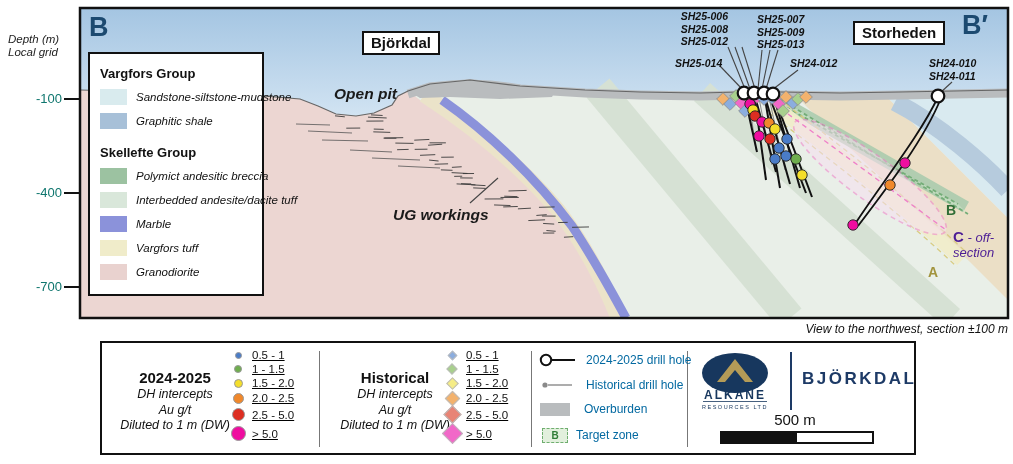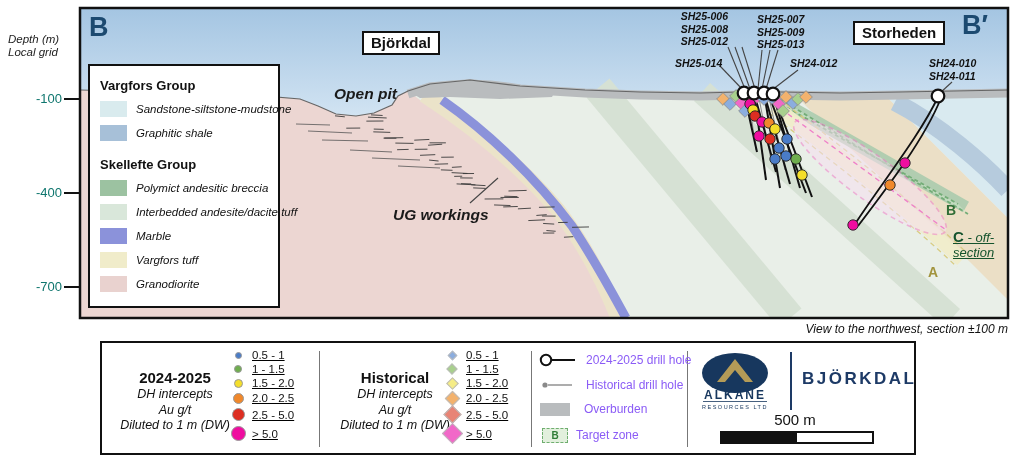--- a/index.html
+++ b/index.html
@@ -12,35 +12,35 @@
   .axis-title{font-style:italic;font-size:11.5px;color:#222;line-height:13px;text-align:left;}
   .tick-label{font-size:13px;color:#0f766e;text-align:right;width:40px;}
   .geo-legend{background:#fff;border:2px solid #111;padding:8px 10px 6px 10px;box-sizing:border-box;}
   .geo-group-title{font-weight:bold;font-size:13px;color:#111;margin:4px 0 4px 0;}
   .geo-item{display:flex;align-items:center;height:24px;}
   .geo-swatch{width:27px;height:16px;flex:0 0 27px;}
   .geo-label{font-style:italic;font-size:11.5px;color:#111;margin-left:9px;white-space:nowrap;}
   .map-note{font-weight:bold;font-style:italic;font-size:15.5px;color:#1a1a1a;}
   .dh-label{font-weight:bold;font-style:italic;font-size:10.5px;color:#111;line-height:12.5px;white-space:nowrap;}
   .zone-b{font-weight:bold;font-size:14px;color:#2f6d36;}
-  .zone-c{font-size:13px;color:#14532d;text-decoration:underline;}
+  .zone-c{font-size:13px;color:#4c1d95;}
   .zone-c b{font-size:15px;}
   .zone-c i{font-style:italic;}
   .zone-a{font-weight:bold;font-size:14px;color:#a2943e;}
   .view-note{font-style:italic;font-size:12px;color:#111;text-align:right;}
   .panel{background:#fff;border:2.5px solid #111;box-sizing:border-box;}
   .vdiv{width:1px;background:#777;}
   .lg-titleblock{text-align:center;color:#111;}
   .lg-titleblock .t{font-weight:bold;font-size:15px;margin-bottom:1px;}
   .lg-titleblock .s{font-style:italic;font-size:12.5px;line-height:15.5px;}
   .grade-row{display:flex;align-items:center;text-decoration:underline;}
   .grade-sym{width:16px;display:flex;justify-content:center;align-items:center;flex:0 0 16px;}
   .grade-lbl{font-size:11.5px;color:#111;margin-left:6px;white-space:nowrap;}
   .sym-row{display:flex;align-items:center;height:16px;}
-  .sym-lbl{font-size:12px;color:#8b5cf6;margin-left:8px;white-space:nowrap;}
+  .sym-lbl{font-size:12px;color:#0369a1;margin-left:8px;white-space:nowrap;}
   .ob-swatch{width:30px;height:13px;background:#b9bcbe;}
   .tz-swatch{width:26px;height:15px;background:#e2f0dd;border:1.6px dashed #6fae6f;
              display:flex;align-items:center;justify-content:center;
              font-size:10px;font-weight:bold;color:#2f7d36;box-sizing:border-box;}
   .brand-site{font-weight:bold;font-size:17px;letter-spacing:2.5px;color:#1d3a66;}
   .scale-label{font-size:15px;color:#111;text-align:center;}
   .scale-bar{height:9px;border:2px solid #111;background:#fff;position:relative;}
   .scale-bar .half{position:absolute;left:0;top:0;bottom:0;width:50%;background:#111;}
 </style>
 </head>
@@ -273,21 +273,21 @@
       <div>SH24-010</div>
       <div>SH24-011</div>
     </div>
 
   <div class="abs zone-b" style="left:946px;top:202px">B</div>
   <div class="abs zone-c" style="left:953px;top:228px"><b>C</b><i> - off-section</i></div>
   <div class="abs zone-a" style="left:928px;top:264px">A</div>
 
   <div class="abs view-note" style="left:700px;top:322px;width:308px">View to the northwest, section ±100 m</div>
 
-  <div class="abs geo-legend" style="left:88px;top:64px;width:192px;height:244px">
+  <div class="abs geo-legend" style="left:88px;top:52px;width:176px;height:244px">
     <div id="geo-legend-body">
         <div class="geo-group-title">Vargfors Group</div>
         <div class="geo-item">
           <span class="geo-swatch" style="background: rgb(217, 235, 238);"></span>
           <span class="geo-label">Sandstone-siltstone-mudstone</span>
         </div>
         <div class="geo-item">
           <span class="geo-swatch" style="background: rgb(167, 192, 216);"></span>
           <span class="geo-label">Graphitic shale</span>
         </div>

